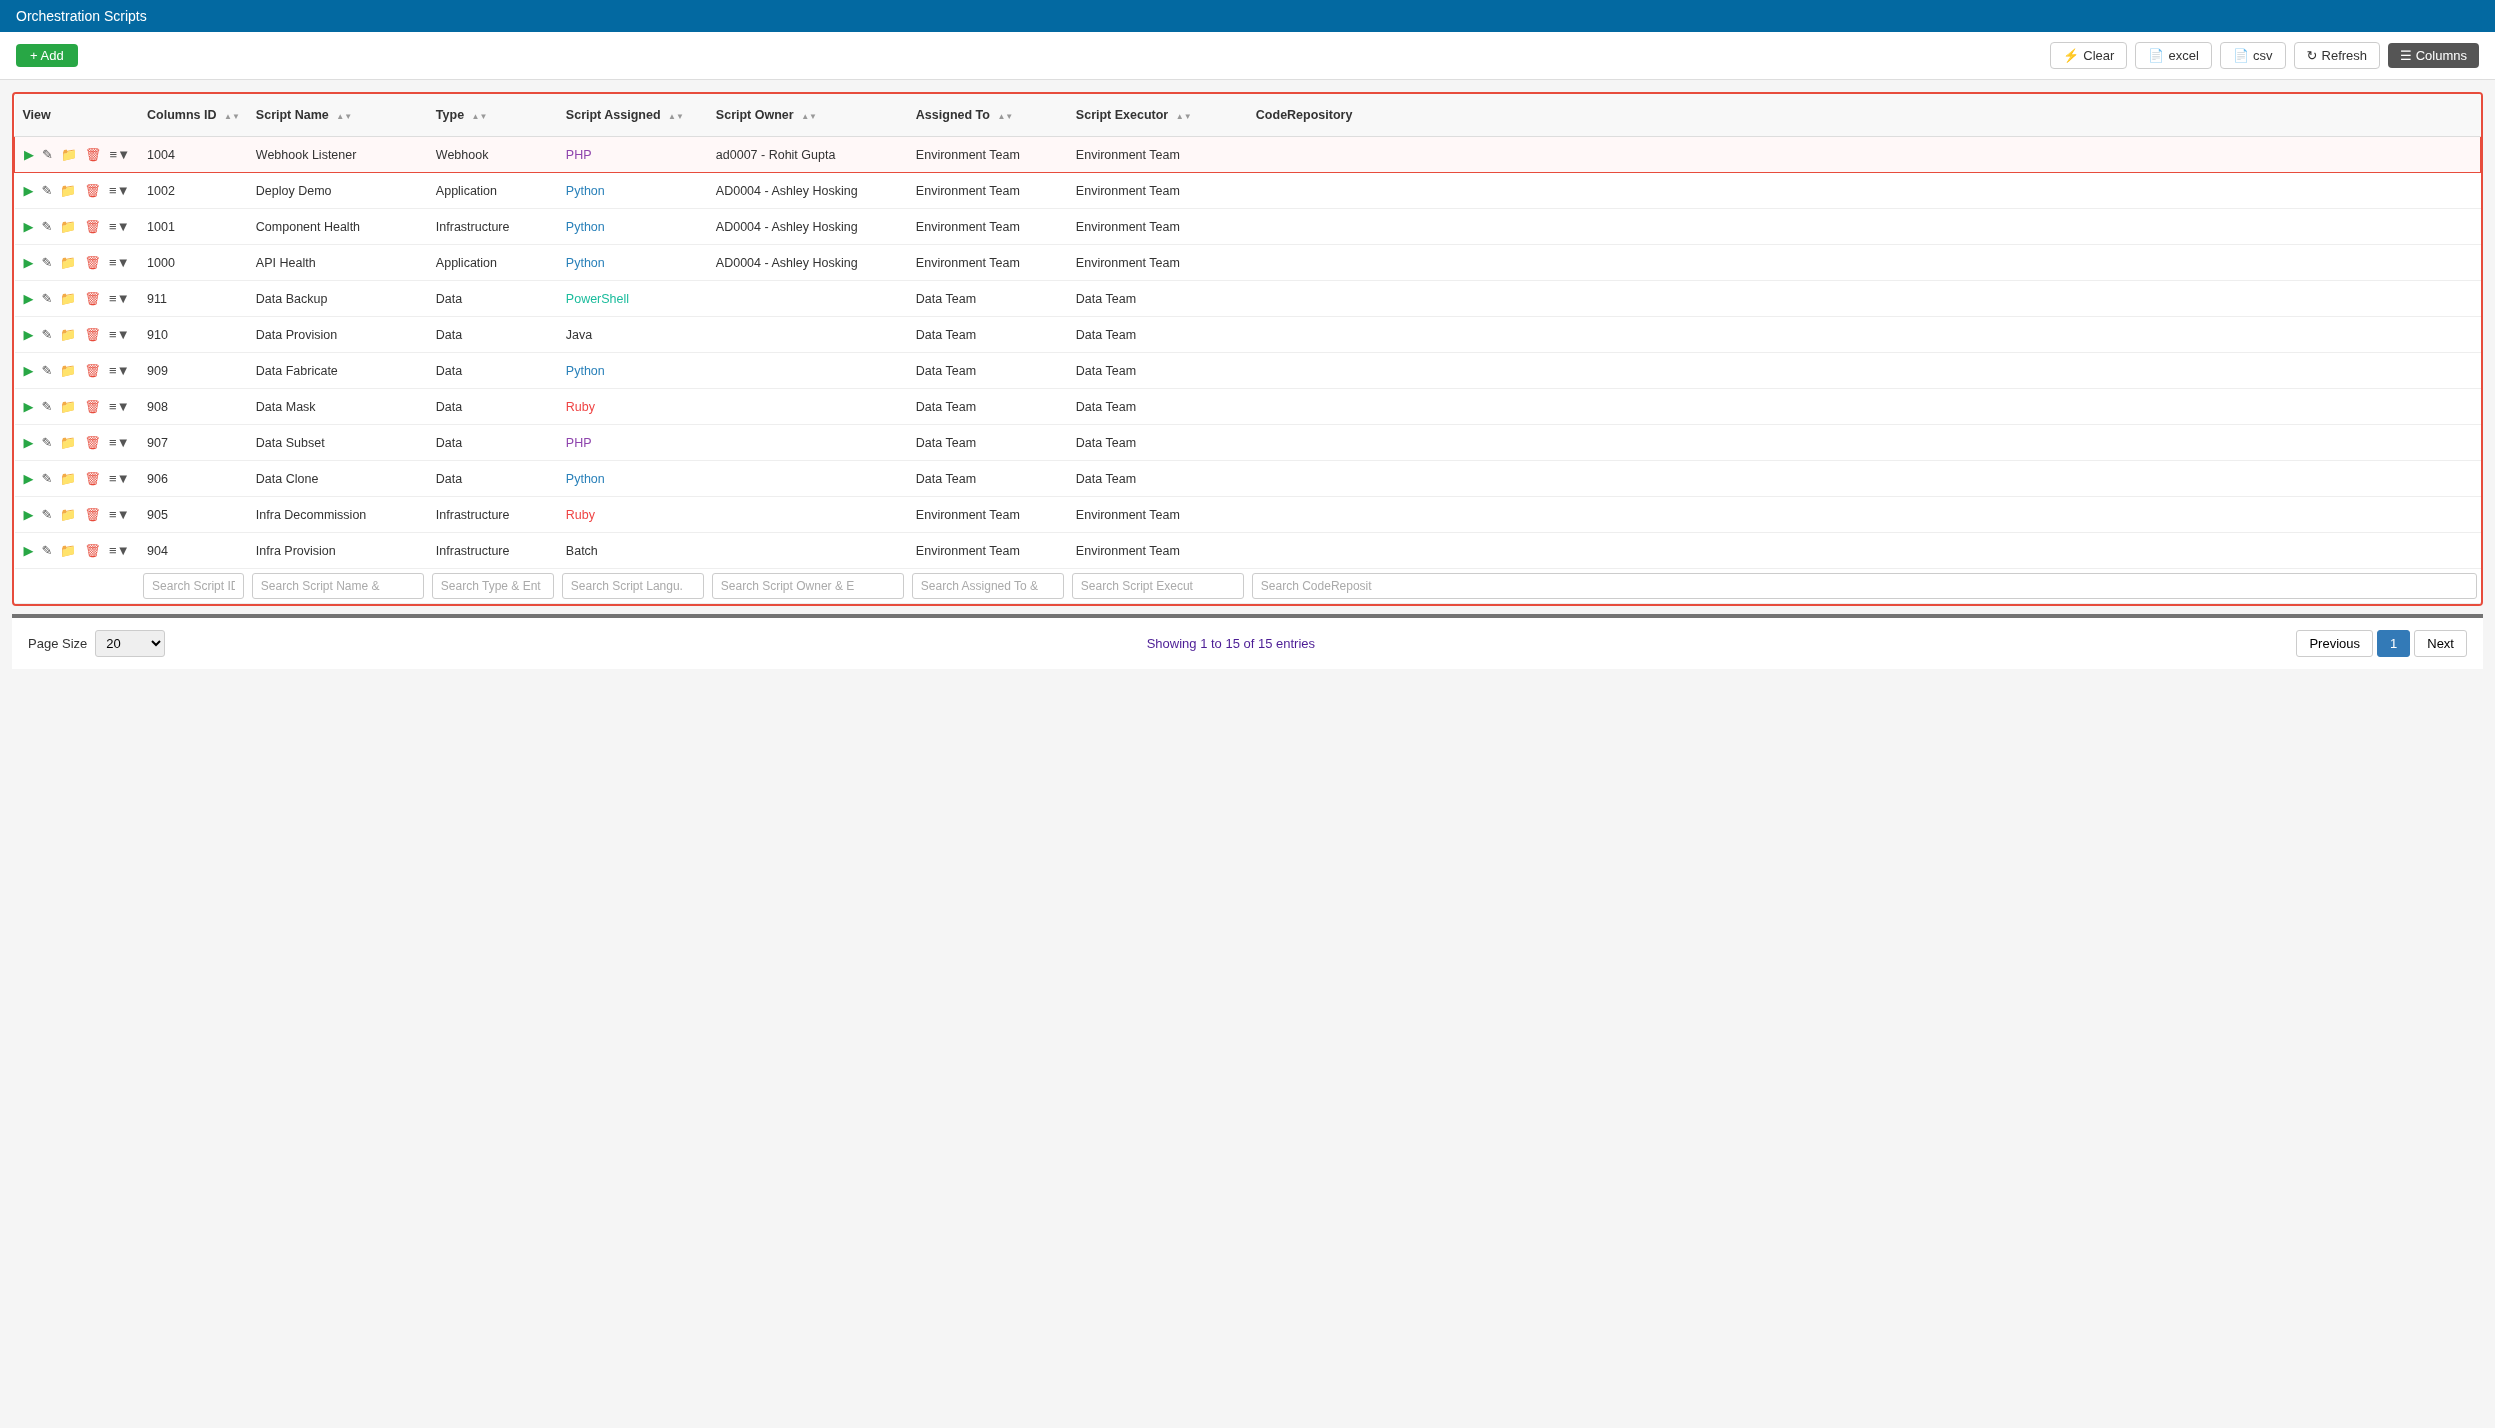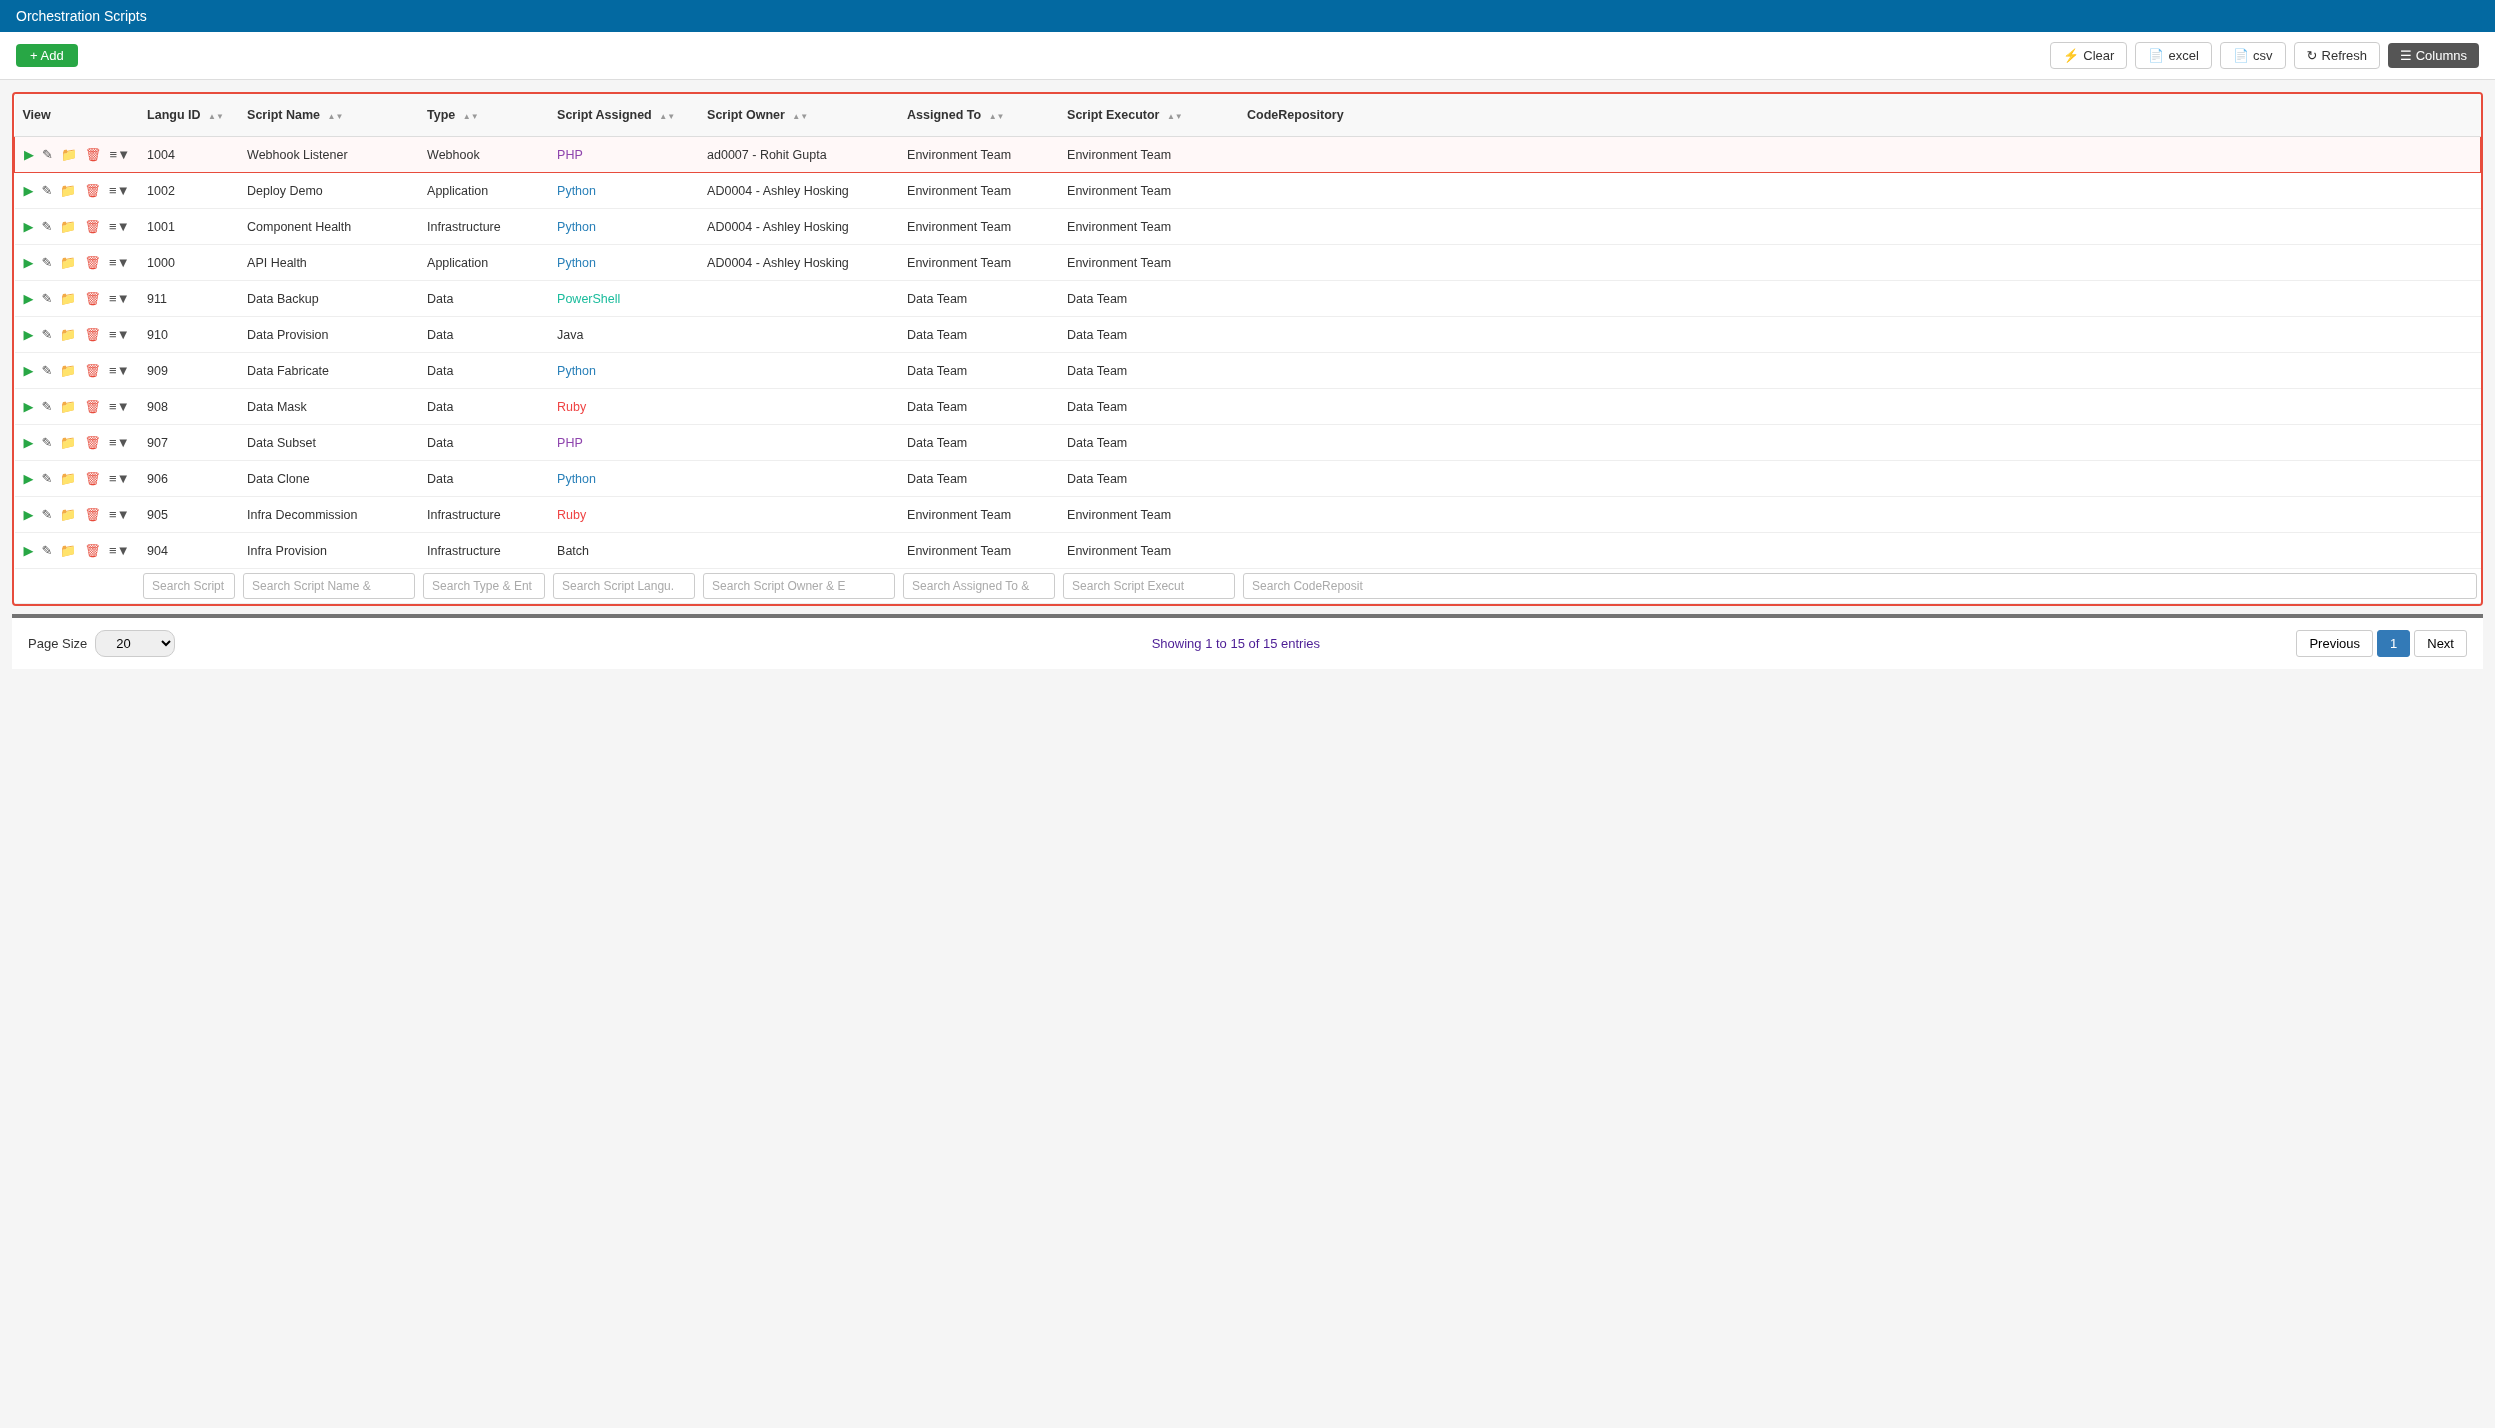--- a/index.html
+++ b/index.html
@@ -169,22 +169,22 @@
     }
 
     .page-size-area {
       display: flex;
       align-items: center;
       gap: 8px;
     }
 
     .page-size-select {
       border: 1px solid #ccc;
-      border-radius: 10px;
-      padding: 4px 20px 4px 16px;
+      border-radius: 3px;
+      padding: 4px 20px 4px 6px;
       font-size: 13px;
       appearance: auto;
     }
 
     .pagination {
       display: flex;
       gap: 4px;
       align-items: center;
     }
 
@@ -245,21 +245,21 @@
 
 <div class="main-content">
   <div class="table-wrapper">
     <table>
       <thead>
         <tr>
           <th style="width:120px">
             <span>View</span>
           </th>
           <th style="width:100px">
-            <span>Langu ID</span>
+            <span>Columns ID</span>
             <span class="sort-arrows">▲▼</span>
           </th>
           <th style="width:180px">
             <span>Script Name</span>
             <span class="sort-arrows">▲▼</span>
           </th>
           <th style="width:130px">
             <span>Type</span>
             <span class="sort-arrows">▲▼</span>
           </th>

